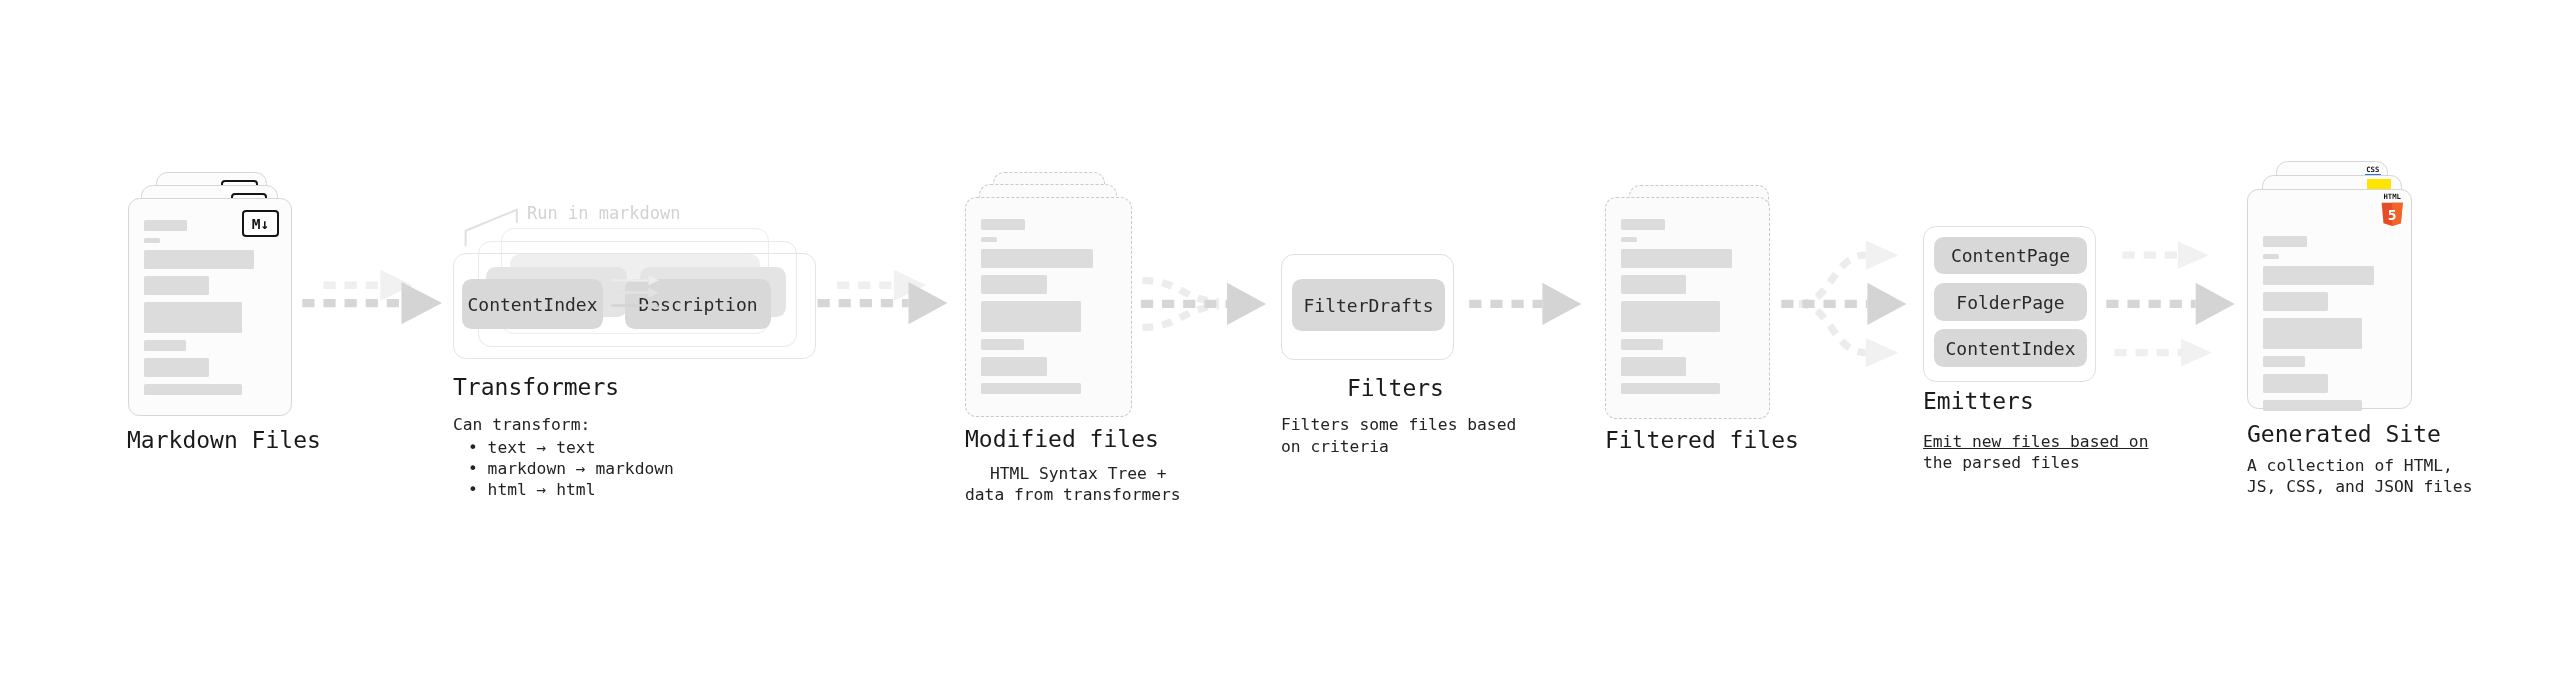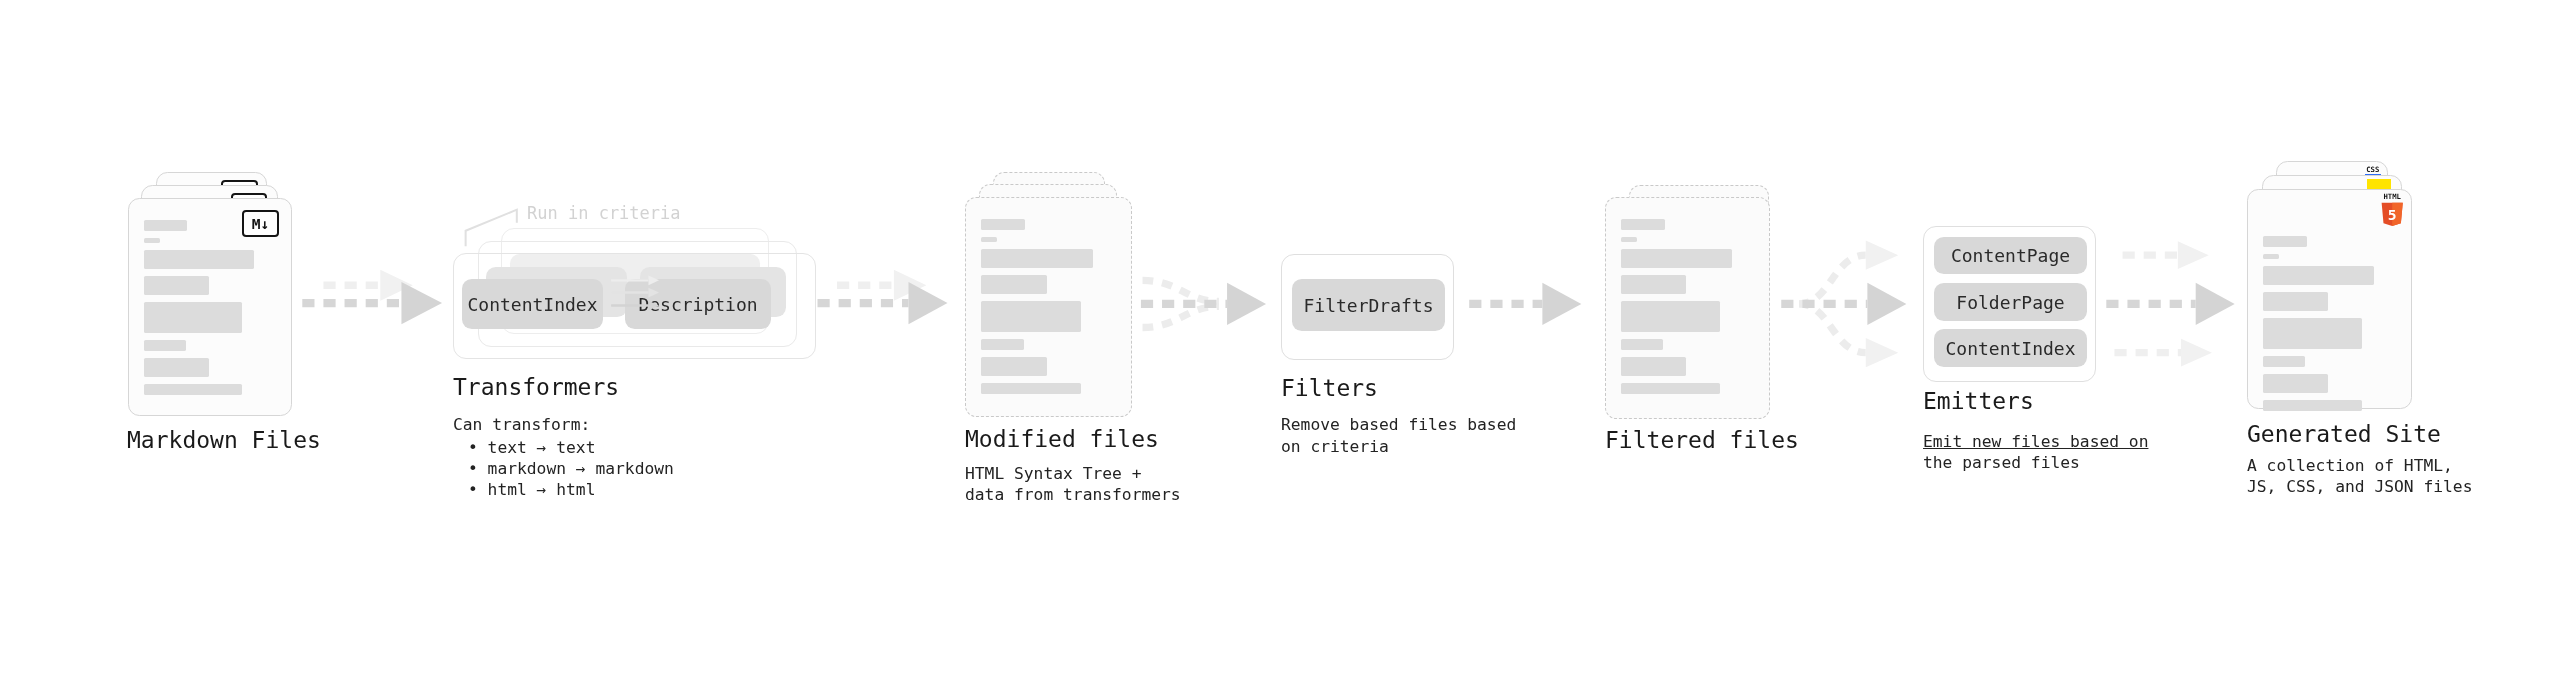--- a/index.html
+++ b/index.html
@@ -76,21 +76,21 @@
   <div>
     <div class="frame g2 z1" style="left:501px;top:228px;width:268px;height:106px;"></div>
     <div class="chip g2 z2" style="left:510px;top:254px;width:141px;height:50px;"></div>
     <div class="chip g2 z2" style="left:614px;top:254px;width:146px;height:50px;"></div>
     <div class="frame g1 z3" style="left:478px;top:241px;width:319px;height:106px;"></div>
     <div class="chip g1 z4" style="left:486px;top:267px;width:141px;height:50px;"></div>
     <div class="chip g1 z4" style="left:640px;top:267px;width:146px;height:50px;"></div>
     <div class="frame z5" style="left:453px;top:253px;width:363px;height:106px;"></div>
     <div class="chip z6" style="left:462px;top:279px;width:141px;height:50px;">ContentIndex</div>
     <div class="chip z6" style="left:625px;top:279px;width:146px;height:50px;">Description</div>
-    <div class="ann z6" style="left:527px;top:203px;">Run in criteria</div>
+    <div class="ann z6" style="left:527px;top:203px;">Run in markdown</div>
     <div class="h" style="left:453px;top:374px;">Transformers</div>
     <div class="cap" style="left:453px;top:414px;">Can transform:</div>
     <div class="cap" style="left:468px;top:437px;">• text → text</div>
     <div class="cap" style="left:468px;top:458px;">• markdown → markdown</div>
     <div class="cap" style="left:468px;top:479px;">• html → html</div>
   </div>
 
   <div>
     <div class="doc dashed z1" style="left:993px;top:172px;width:112px;height:218px;"></div>
     <div class="doc dashed z2" style="left:979px;top:184px;width:138px;height:218px;"></div>
@@ -100,29 +100,29 @@
           <div class="doc-line" style="width: 12%; height: 4.9px;"></div>
           <div class="doc-line" style="width: 83%; height: 18.7px;"></div>
           <div class="doc-line" style="width: 49%; height: 18.7px;"></div>
           <div class="doc-line" style="width: 74%; height: 31px;"></div>
           <div class="doc-line" style="width: 32%; height: 10.6px;"></div>
           <div class="doc-line" style="width: 49%; height: 18.7px;"></div>
           <div class="doc-line" style="width: 74%; height: 10.6px;"></div>
         </div>
     </div>
     <div class="h" style="left:965px;top:426px;">Modified files</div>
-    <div class="cap" style="left:965px;top:463px;">HTML Syntax Tree +</div>
+    <div class="cap" style="left:990px;top:463px;">HTML Syntax Tree +</div>
     <div class="cap" style="left:965px;top:484px;">data from transformers</div>
   </div>
 
   <div>
     <div class="panel z1" style="left:1281px;top:254px;width:173px;height:106px;"></div>
     <div class="chip z2" style="left:1292px;top:279px;width:153px;height:52px;">FilterDrafts</div>
-    <div class="h" style="left:1281px;top:375px;text-align:right;">Filters</div>
-    <div class="cap" style="left:1281px;top:414px;">Remove based files based</div>
+    <div class="h" style="left:1347px;top:375px;text-align:right;">Filters</div>
+    <div class="cap" style="left:1281px;top:414px;">Filters some files based</div>
     <div class="cap" style="left:1281px;top:436px;">on criteria</div>
   </div>
 
   <div>
     <div class="doc dashed z1" style="left:1629px;top:185px;width:140px;height:218px;"></div>
     <div class="doc dashed z2" style="left:1605px;top:197px;width:165px;height:222px;">
       <div class="doc-body">
           <div class="doc-line" style="width: 33%; height: 10.6px;"></div>
           <div class="doc-line" style="width: 12%; height: 4.9px;"></div>
           <div class="doc-line" style="width: 83%; height: 18.7px;"></div>

